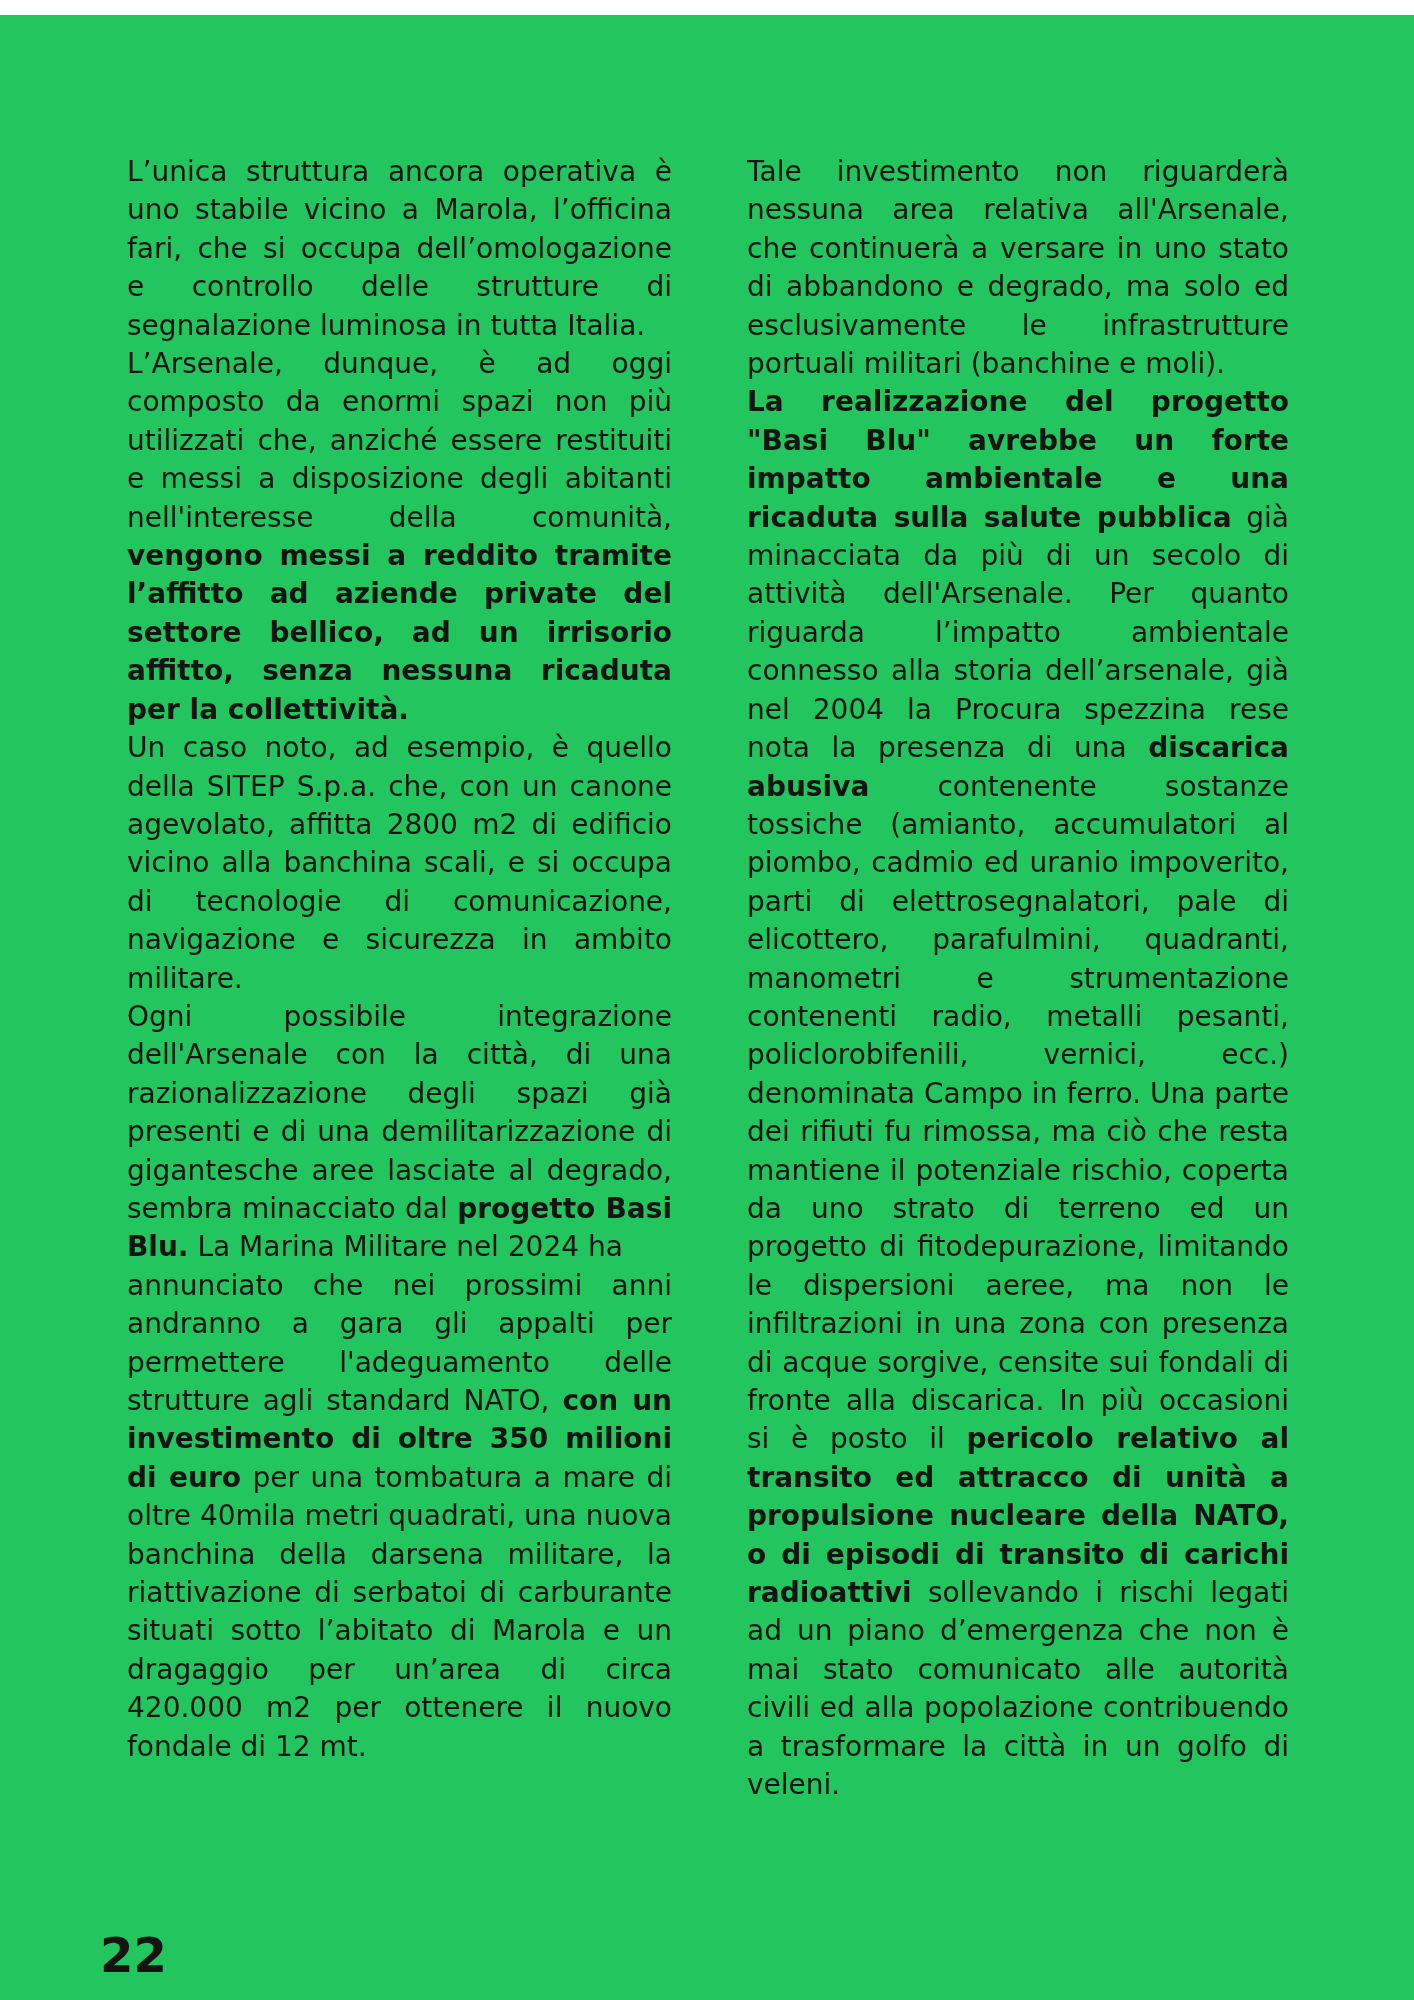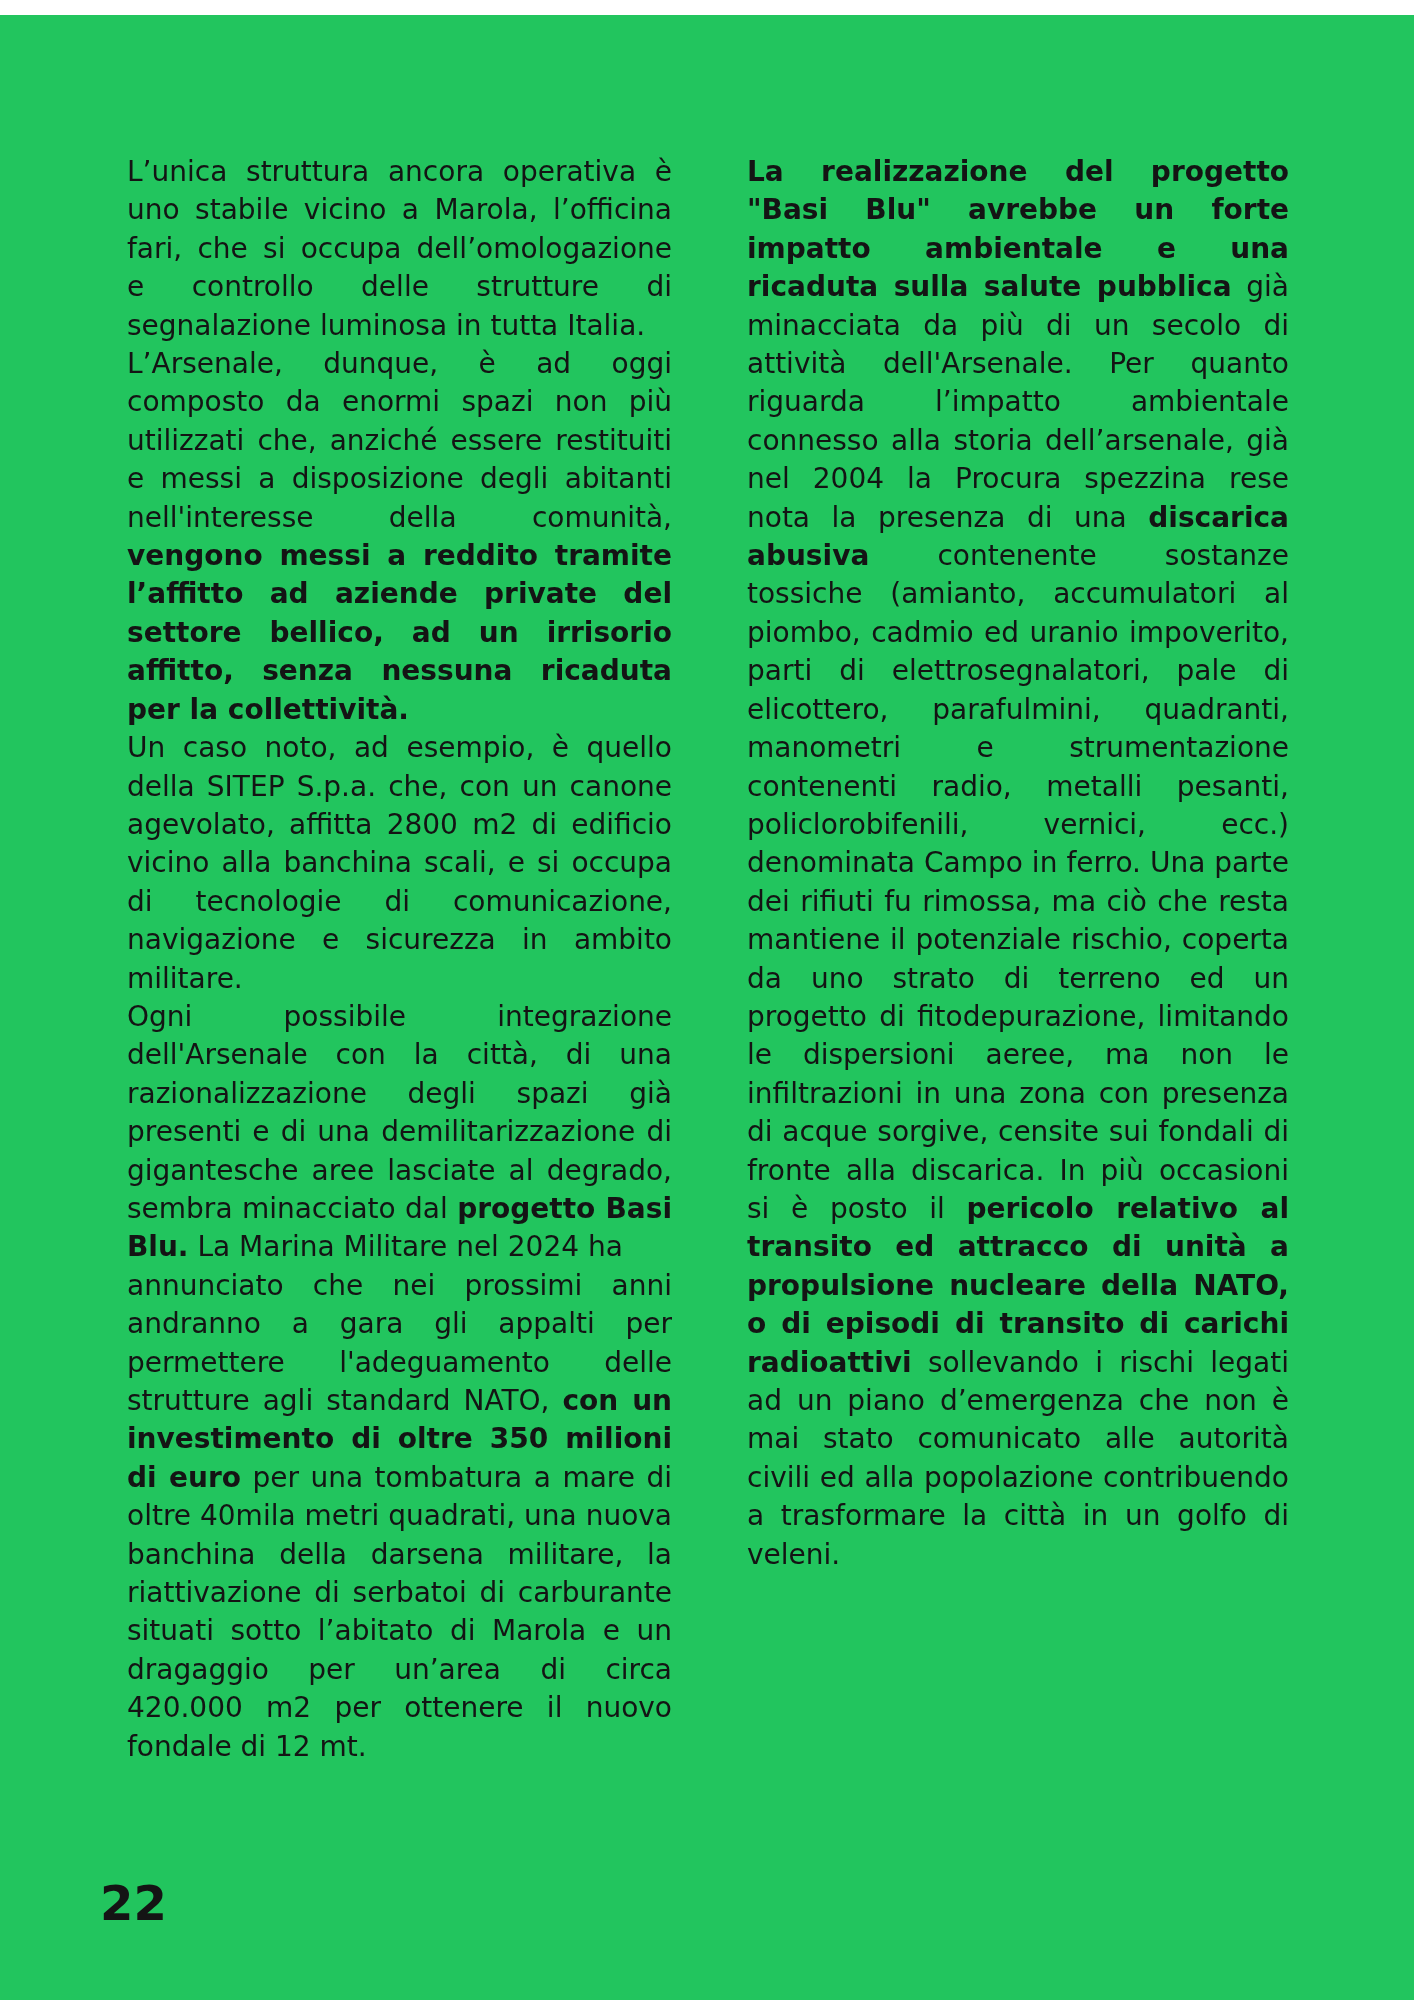--- a/index.html
+++ b/index.html
@@ -28,34 +28,35 @@
   .column p {
     margin: 0;
     padding: 0;
   }
   .column-left  { left: 127px; width: 545px; }
   .column-right { left: 747px; width: 542px; }
   .bold { font-weight: 700; }
   .page-number {
     position: absolute;
     left: 100px;
-    top: 1864px;
+    top: 1916px;
     font-size: 48px;
     line-height: 1;
     font-weight: 700;
     color: #141414;
   }
 </style>
 </head>
 <body>
 
 <div class="page">
   <div class="column column-left">
       <p><span>L’unica struttura ancora operativa è uno stabile vicino a Marola, l’officina fari, che si occupa dell’omologazione e controllo delle strutture di segnalazione luminosa in tutta Italia.</span></p>
       <p><span>L’Arsenale, dunque, è ad oggi composto da enormi spazi non più utilizzati che, anziché essere restituiti e messi a disposizione degli abitanti nell'interesse della comunità, </span><span class="bold">vengono messi a reddito tramite l’affitto ad aziende private del settore bellico, ad un irrisorio affitto, senza nessuna ricaduta per la collettività.</span></p>
       <p><span>Un caso noto, ad esempio, è quello della SITEP S.p.a. che, con un canone agevolato, affitta 2800 m2 di edificio vicino alla banchina scali, e si occupa di tecnologie di comunicazione, navigazione e sicurezza in ambito militare.</span></p>
       <p><span>Ogni possibile integrazione dell'Arsenale con la città, di una razionalizzazione degli spazi già presenti e di una demilitarizzazione di gigantesche aree lasciate al degrado, sembra minacciato dal </span><span class="bold">progetto Basi Blu.</span><span> La Marina Militare nel 2024 ha</span><br><span>annunciato che nei prossimi anni andranno a gara gli appalti per permettere l'adeguamento delle strutture agli standard NATO, </span><span class="bold">con un investimento di oltre 350 milioni di euro</span><span> per una tombatura a mare di oltre 40mila metri quadrati, una nuova banchina della darsena militare, la riattivazione di serbatoi di carburante situati sotto l’abitato di Marola e un dragaggio per un’area di circa 420.000 m2 per ottenere il nuovo fondale di 12 mt.</span></p>
     </div>
   <div class="column column-right">
+      <p><span>Tale investimento non riguarderà nessuna area relativa all'Arsenale, che continuerà a versare in uno stato di abbandono e degrado, ma solo ed esclusivamente le infrastrutture portuali militari (banchine e moli).</span></p>
       <p><span class="bold">La realizzazione del progetto "Basi Blu" avrebbe un forte impatto ambientale e una ricaduta sulla salute pubblica</span><span> già minacciata da più di un secolo di attività dell'Arsenale. Per quanto riguarda l’impatto ambientale connesso alla storia dell’arsenale, già nel 2004 la Procura spezzina rese nota la presenza di una </span><span class="bold">discarica abusiva</span><span> contenente sostanze tossiche (amianto, accumulatori al piombo, cadmio ed uranio impoverito, parti di elettrosegnalatori, pale di elicottero, parafulmini, quadranti, manometri e strumentazione contenenti radio, metalli pesanti, policlorobifenili, vernici, ecc.) denominata Campo in ferro. Una parte dei rifiuti fu rimossa, ma ciò che resta mantiene il potenziale rischio, coperta da uno strato di terreno ed un progetto di fitodepurazione, limitando le dispersioni aeree, ma non le infiltrazioni in una zona con presenza di acque sorgive, censite sui fondali di fronte alla discarica. In più occasioni si è posto il </span><span class="bold">pericolo relativo al transito ed attracco di unità a propulsione nucleare della NATO, o di episodi di transito di carichi radioattivi</span><span> sollevando i rischi legati ad un piano d’emergenza che non è mai stato comunicato alle autorità civili ed alla popolazione contribuendo a trasformare la città in un golfo di veleni.</span></p>
     </div>
   <div class="page-number">22</div>
 </div>
 
 </body></html>

